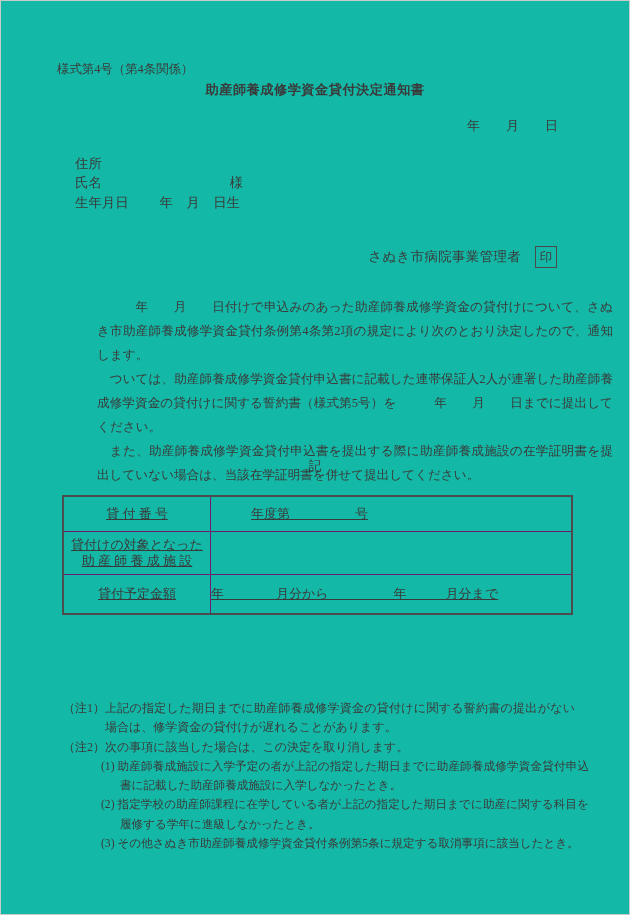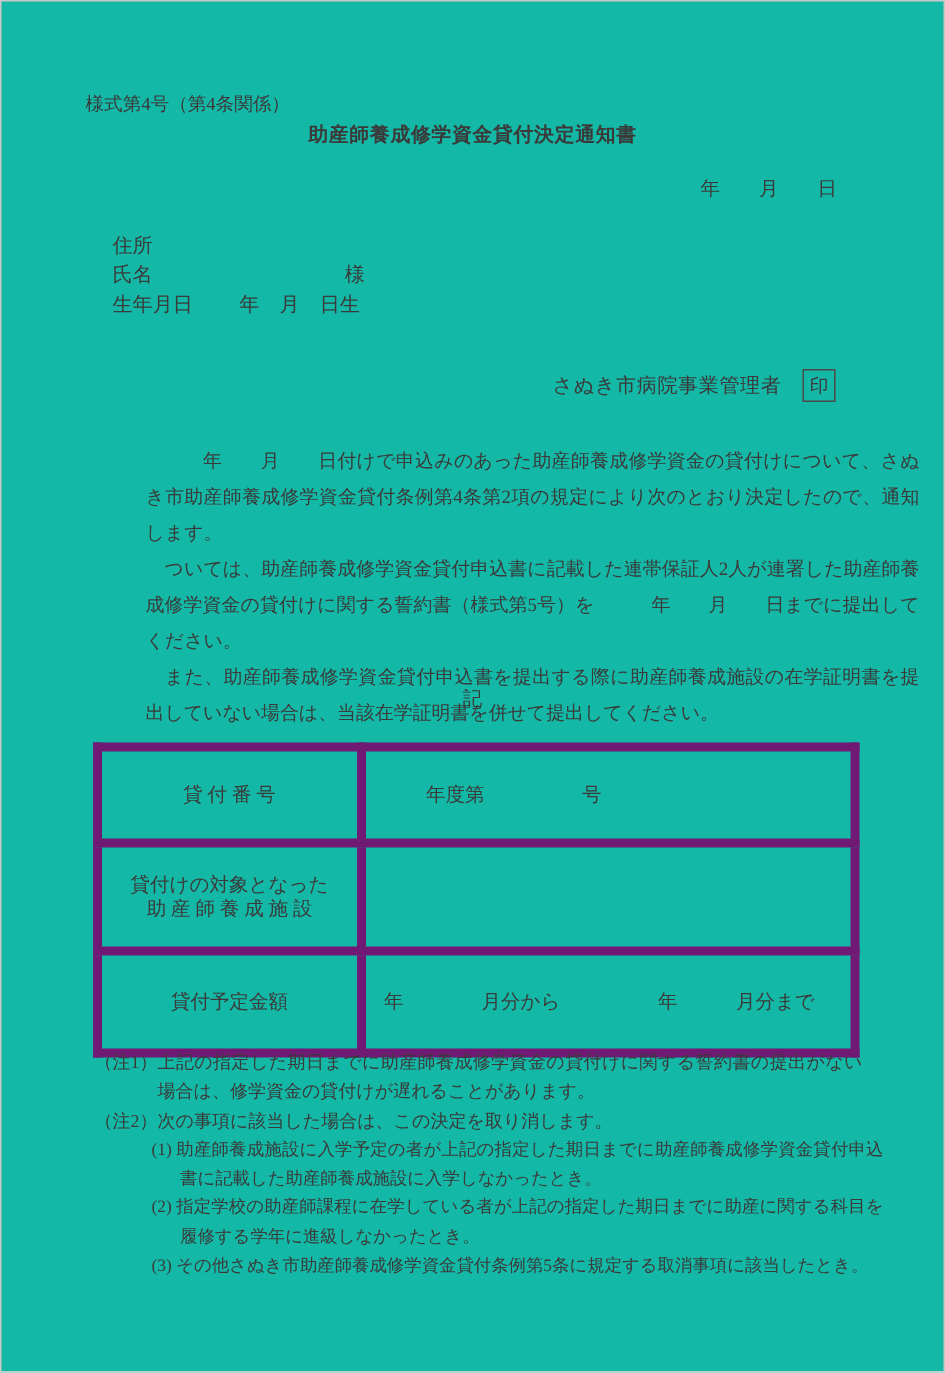--- a/index.html
+++ b/index.html
@@ -61,23 +61,24 @@
   }
   table.loan-table{
     position:absolute;top:495px;left:62px;
     width:511px;
     border-collapse:collapse;
     font-size:13px;
     color:#3a3a3a;
   }
   table.loan-table{border:2px solid #4c4c4c;}
   table.loan-table td{
-    border:6px solid #701a75;
-    padding:12px;
+    border:1px solid #701a75;
+    padding:0;
     vertical-align:middle;
+    text-decoration:underline;
   }
   td.t-label{width:146px;text-align:center;line-height:16px;}
   td.t-value{padding-left:30px;}
   tr.r1 td{height:34px;}
   tr.r2 td{height:42px;}
   tr.r3 td{height:29px;}
   tr.r4 td{height:38px;}
   tr.r1 td.t-value{padding-left:40px;}
   tr.r3 td.t-value{padding-left:25px;}
   .notes{

